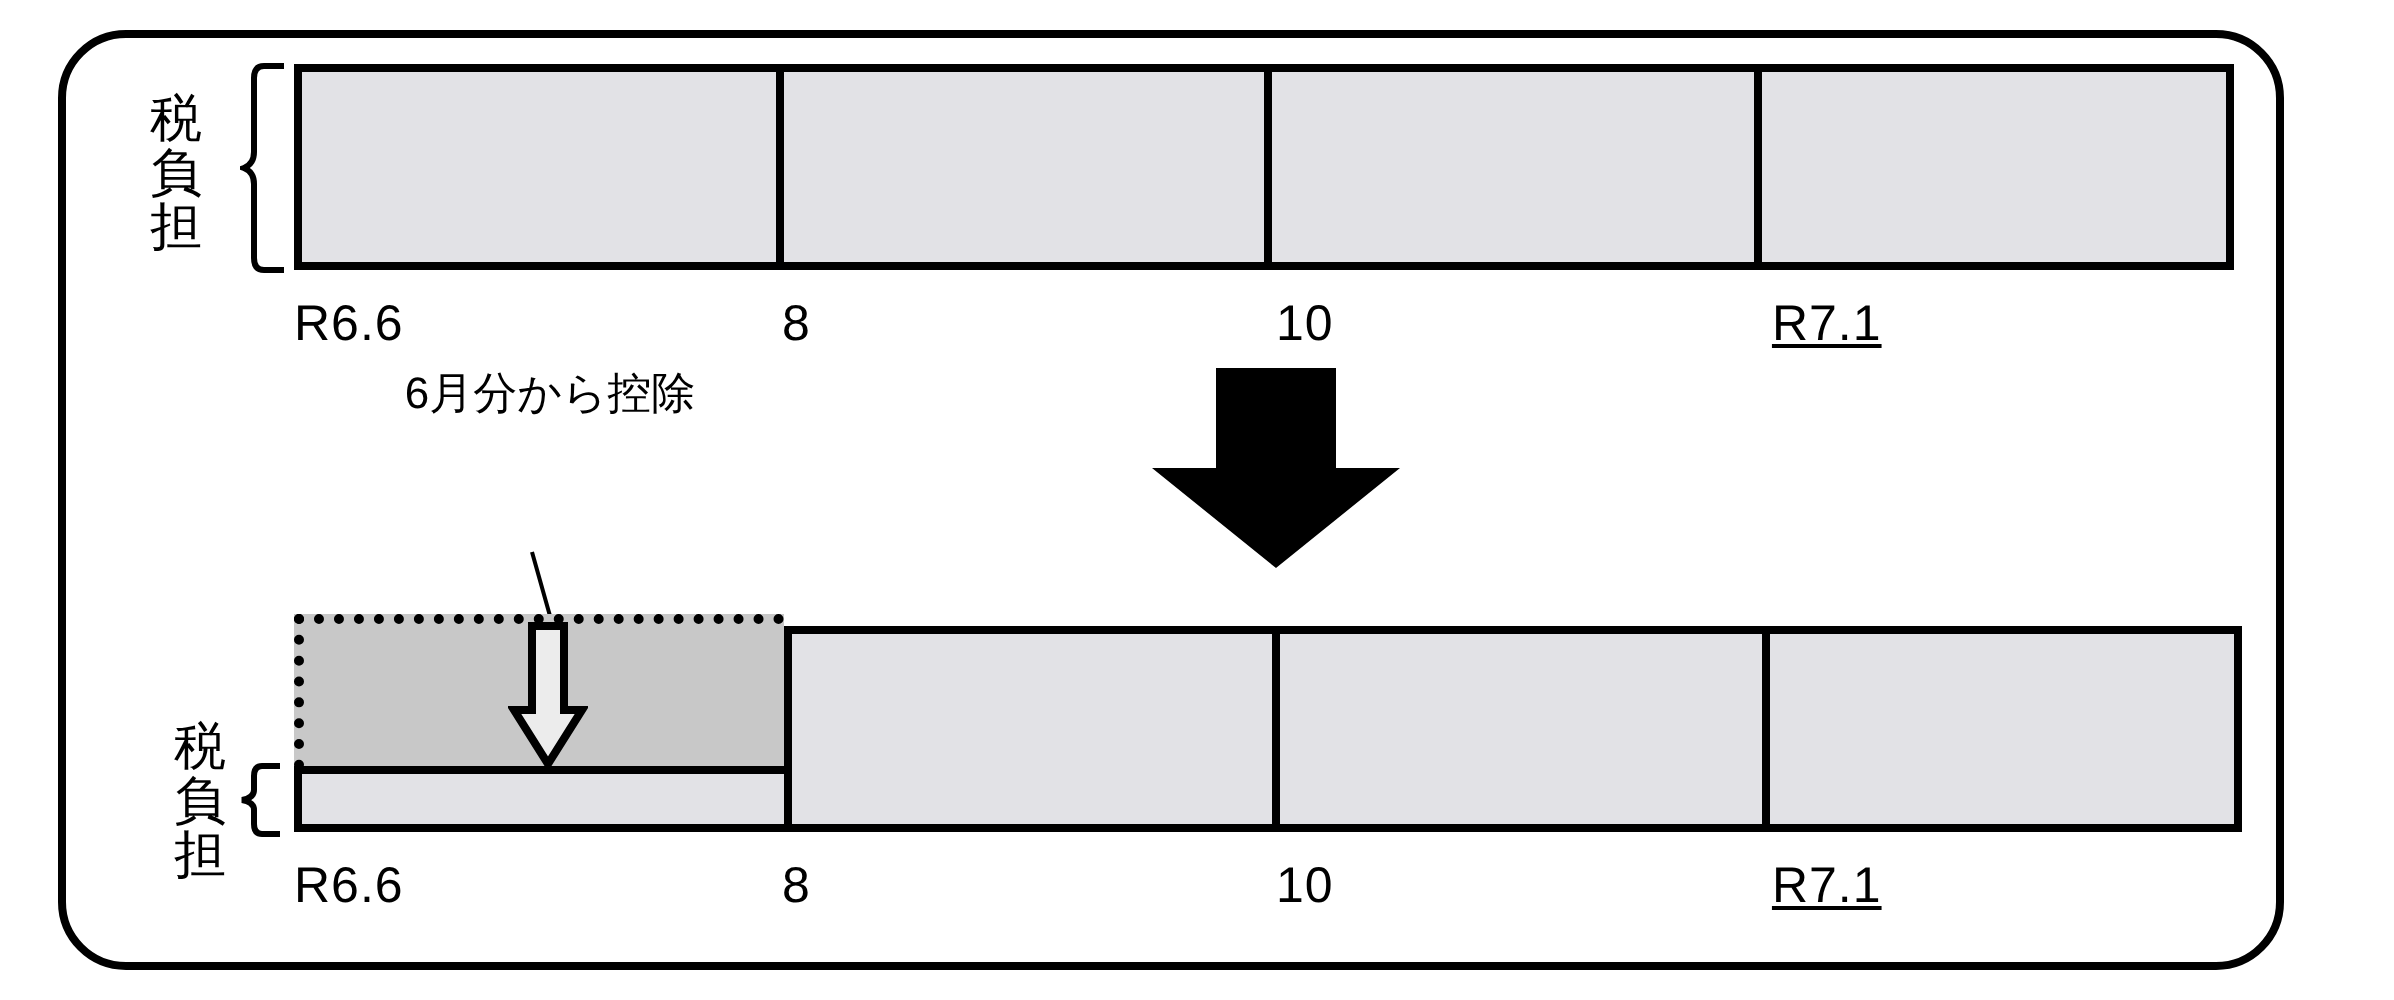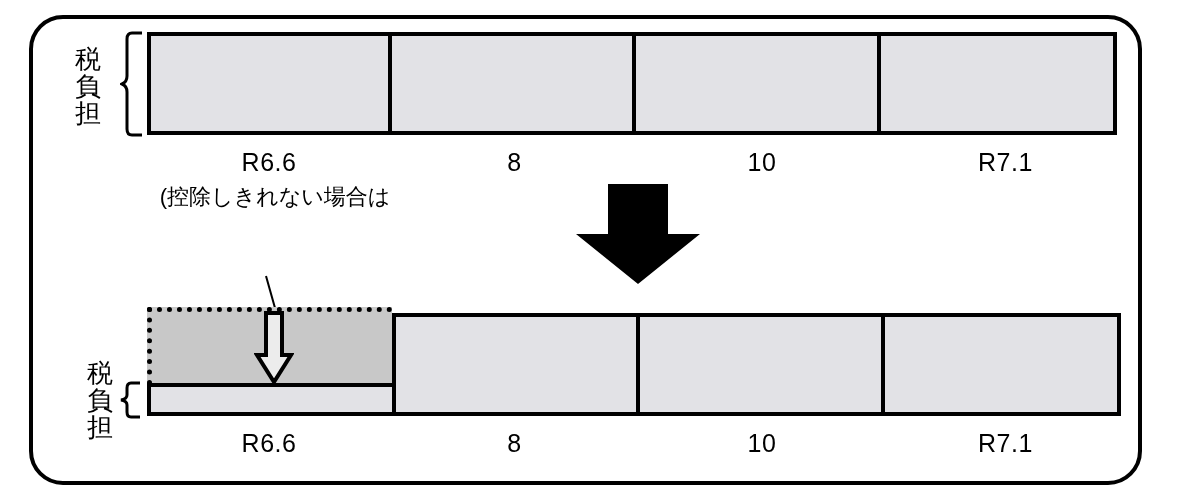--- a/index.html
+++ b/index.html
@@ -80,26 +80,26 @@
   .labels {
     position: absolute;
     display: flex;
     left: 147px;
     width: 978px;
     font-size: 25px;
     letter-spacing: 0.5px;
   }
   .labels span {
     display: block;
-    text-align: center;
+    text-align: left;
   }
   .labels span:nth-child(1) { width: 245px; }
   .labels span:nth-child(2) { width: 248px; }
   .labels span:nth-child(3) { width: 249px; }
-  .labels span:nth-child(4) { width: 240px; }
+  .labels span:nth-child(4) { width: 240px; text-decoration: underline; }
   #top-labels    { top: 148px; }
   #bottom-labels { top: 429px; }
 
   
   .vlabel {
     position: absolute;
     font-size: 26px;
     line-height: 27px;
     width: 30px;
     text-align: center;
@@ -209,21 +209,21 @@
   </div>
 
   <div class="labels" id="top-labels">
     <span>R6.6</span>
     <span>8</span>
     <span>10</span>
     <span>R7.1</span>
   </div>
 
   <div id="annotation">
-    <div>(控除しきれない場合は</div>
+    <div>6月分から控除</div>
   </div>
 
   <svg id="leader" viewBox="0 0 30 40">
     <line x1="8" y1="4" x2="17" y2="36" stroke="#000" stroke-width="2"></line>
   </svg>
 
   <svg id="big-arrow" viewBox="0 0 130 102">
     <polygon points="35,0 95,0 95,50 127,50 65,100 3,50 35,50" fill="#000000"></polygon>
   </svg>
 

